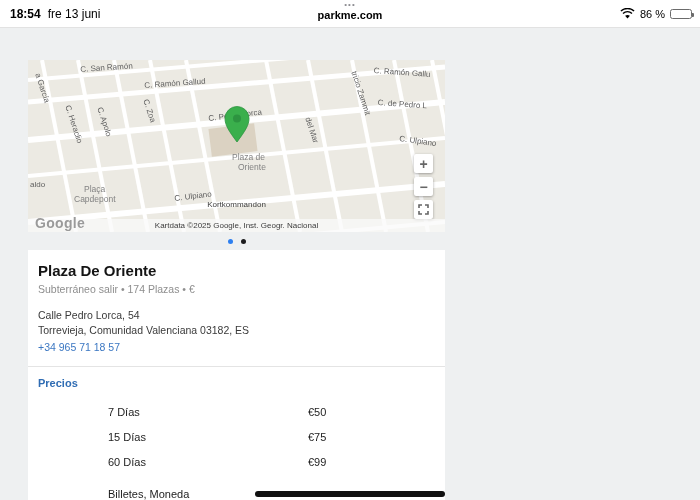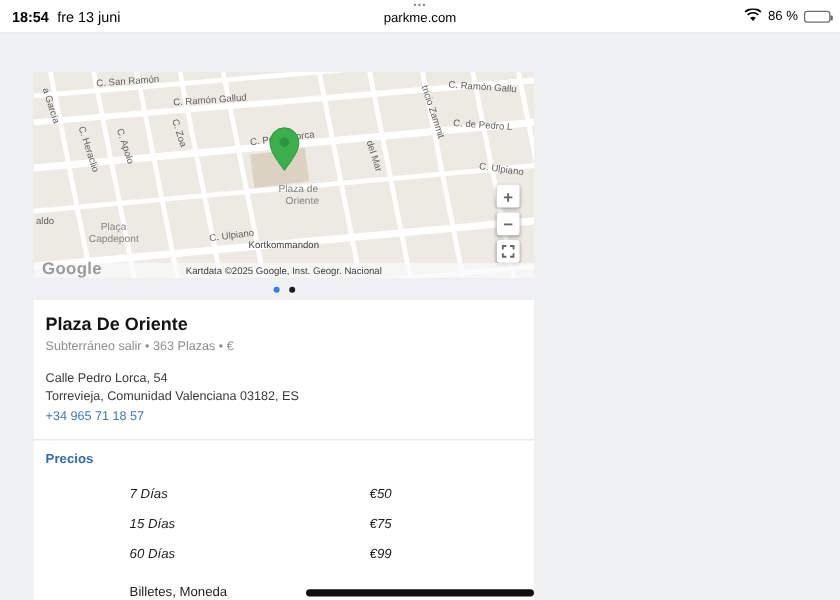--- a/index.html
+++ b/index.html
@@ -7,21 +7,21 @@
   body { font-family:"Liberation Sans", sans-serif; background:#eef0f1; }
   .screen { position:relative; width:700px; height:500px; overflow:hidden; background:#eef0f1; }
 
   
   .statusbar { position:absolute; top:0; left:0; right:0; height:28px; background:#fff;
                border-bottom:1px solid #e2e2e2; }
   .sb-left { position:absolute; left:10px; top:7px; font-size:12px; color:#000; }
   .sb-time { font-weight:700; margin-right:7px; }
   .sb-center { position:absolute; left:50%; transform:translateX(-50%); top:1px; text-align:center; }
   .sb-tabdots { font-size:8px; color:#8e8e93; letter-spacing:1px; line-height:8px; }
-  .sb-domain { font-size:11px; color:#000; font-weight:400; line-height:13px; }
+  .sb-domain { font-size:11px; color:#000; font-weight:700; line-height:13px; }
   .sb-right { position:absolute; right:8px; top:0; height:28px; display:flex; align-items:center; gap:5px;text-align:center; }
   .sb-pct { font-size:11px; color:#000; }
   .battery { position:relative; width:22px; height:10px; border:1px solid #6b6b6b; border-radius:2.5px; padding:1px; }
   .battery-fill { height:100%; width:82%; background:#2b2b2b; border-radius:1px; }
   .battery-tip { position:absolute; right:-3px; top:2.5px; width:2px; height:4px; background:#6b6b6b; border-radius:0 1px 1px 0; }
 
   
   .breadcrumb { position:absolute; left:33px; top:39px; font-size:11.5px; }
   .bc-link { color:#4a7ebb; cursor:pointer; }
   .bc-sep { color:#9b9b9b; margin:0 5px; font-size:10px; }
@@ -52,21 +52,21 @@
 
   
   .card { background:#fff; width:417px; height:250px; padding:12px 10px 0 10px; }
   .card-title { font-size:15px; font-weight:700; color:#141414; }
   .card-sub { font-size:10.5px; color:#8e8e8e; margin-top:4px; }
   .addr { margin-top:13px; font-size:10.5px; color:#3a3a3a; line-height:1.4; }
   .phone { display:inline-block; margin-top:1px; font-size:10.5px; color:#3b77c2; cursor:pointer; }
   .divider { border-top:1px solid #e4e4e4; margin:11px -10px 0 -10px; }
   .section-h { margin-top:10px; font-size:11px; font-weight:700; color:#2f6cb3; }
   .prices { margin-top:10px; }
-  .price-row { display:flex; align-items:flex-start; padding:6.5px 0; font-size:11px; color:#1d1d1d;font-style:italic; }
+  .price-row { display:flex; align-items:flex-start; padding:6.5px 0; font-size:11px; color:#1d1d1d; }
   .price-label { margin-left:70px; width:200px; }
   .price-value { width:90px; }
   .payment { margin-left:70px; margin-top:14px; font-size:11px; color:#1d1d1d; }
 
   
   .home-indicator { position:absolute; bottom:3px; left:50%; transform:translateX(-50%);
                     width:190px; height:6px; background:#101010; border-radius:3px; }
 </style>
 </head>
 <body>
@@ -163,21 +163,21 @@
       <span class="google-logo">Google</span>
     </div>
 
     <div class="dots">
       <span class="dot active"></span>
       <span class="dot"></span>
     </div>
 
     <div class="card">
       <div class="card-title">Plaza De Oriente</div>
-      <div class="card-sub">Subterráneo salir • 363 Plazas • €</div>
+      <div class="card-sub">Subterráneo salir • 174 Plazas • €</div>
       <div class="addr">
         <div>Calle Pedro Lorca, 54</div>
         <div>Torrevieja, Comunidad Valenciana 03182, ES</div>
       </div>
       <span class="phone">+34 965 71 18 57</span>
 
       <div class="divider"></div>
 
       <div class="section-h">Precios</div>
       <div class="prices">

